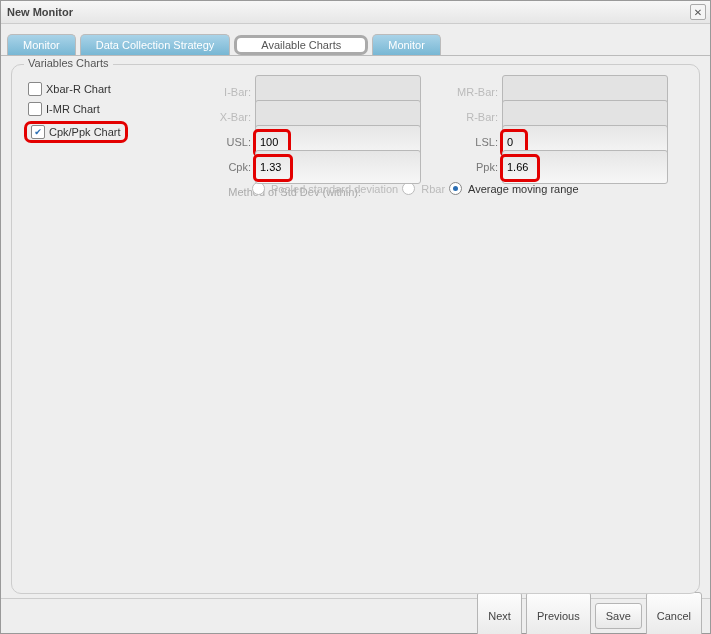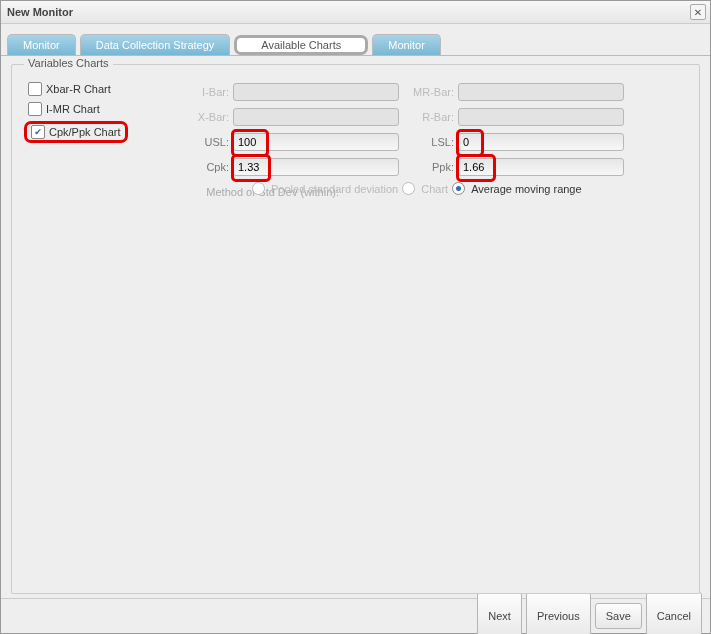--- a/index.html
+++ b/index.html
@@ -5,31 +5,31 @@
     html,body{margin:0;padding:0;font-family:Arial,Helvetica,sans-serif;font-size:11px;color:#333;background:#fff}
     .window{width:711px;height:634px;border:1px solid #999;box-sizing:border-box;display:flex;flex-direction:column;background:#eee}
     .titlebar{height:22px;background:linear-gradient(#f7f7f7,#e6e6e6);border-bottom:1px solid #ccc;display:flex;align-items:center;padding:0 4px 0 6px;justify-content:space-between}
     .title{font-weight:bold;color:#444;font-size:11px}
     .closebtn{width:14px;height:14px;border:1px solid #aaa;border-radius:2px;display:flex;align-items:center;justify-content:center;font-size:10px;color:#555;background:#f5f5f5}
     .tabbar{height:25px;display:flex;align-items:flex-end;padding:6px 6px 0 6px;gap:4px;background:#eee}
     .tab{height:20px;padding:0 15px;border:1px solid #bbb;border-bottom:none;border-top-left-radius:5px;border-top-right-radius:5px;background:linear-gradient(#a9d3e8,#78b7d4);color:#fff;font-size:11px;display:flex;align-items:center;cursor:pointer}
     .tab.active{background:#fff;color:#555;border-color:#aaa}
     .hl-red{border:3px solid #e30000;border-radius:7px;box-sizing:border-box}
     .content{flex:1;background:#eee;padding:8px 10px 6px 10px;border-top:1px solid #bbb;overflow:hidden}
-    .fieldset{border:1px solid #ccc;border-radius:2px;background:#eee;position:relative;padding:14px 12px 12px 12px;height:530px;box-sizing:border-box}
+    .fieldset{border:1px solid #ccc;border-radius:10px;background:#eee;position:relative;padding:14px 12px 12px 12px;height:530px;box-sizing:border-box}
     .legend{position:absolute;top:-8px;left:12px;background:#eee;padding:0 4px;color:#555;font-size:11px}
     .chartopt{display:inline-flex;align-items:center;gap:4px;padding:1px 4px;margin-bottom:4px}
     .chk{width:12px;height:12px;border:1px solid #888;border-radius:2px;background:#fff;display:inline-flex;align-items:center;justify-content:center;font-size:9px;color:#2b6eb3}
-    .columns{display:flex;margin-top:2px}
+    .columns{display:flex;gap:22px;margin-top:2px}
     .leftcol{width:150px}
     .midcol{width:225px}
     .rightcol{width:225px}
     .pair{display:flex;align-items:center;margin-bottom:3px;height:22px}
     .lbl{width:55px;text-align:right;margin-right:4px;color:#777}
-    .inp{flex:1;height:18px;background:linear-gradient(#e6e6e6,#f7f7f7);border:1px solid #b8b8b8;border-radius:3px;padding:0 4px;font-size:11px;box-sizing:border-box}
+    .inp{flex:1;height:18px;background:linear-gradient(#e6e6e6,#f7f7f7);border:1px solid #b8b8b8;border-radius:3px;padding:16px 4px;font-size:11px;box-sizing:border-box}
     .inp.disabled{background:#e3e3e3;color:#aaa}
     .valhi{position:absolute;border:3px solid #e30000;border-radius:5px;pointer-events:none}
     .radioRow{display:flex;align-items:center;gap:6px;margin-bottom:4px;margin-left:4px}
     .rad{width:11px;height:11px;border:1px solid #888;border-radius:50%;background:#fff;display:inline-flex;align-items:center;justify-content:center}
     .rad.disabled{border-color:#bbb}
     .rad .dot{width:5px;height:5px;border-radius:50%;background:#2b6eb3}
     .rlbl{color:#888}
     .rlbl.active{color:#333}
     .footer{height:34px;border-top:1px solid #ccc;background:#eee;display:flex;align-items:center;justify-content:flex-end;gap:4px;padding:0 8px}
     .btn{height:22px;padding:12px 10px;border:1px solid #b5b5b5;border-radius:3px;background:linear-gradient(#fdfdfd,#e8e8e8);font-size:11px;color:#444;display:flex;align-items:center;cursor:pointer}
@@ -120,21 +120,21 @@
         </div>
       </div>
 
       <div class="radios" style="margin-left:224px;margin-top:-16px">
         <div class="radioRow">
           <span class="rad disabled"></span>
           <span class="rlbl" style="color:#bbb">Pooled standard deviation</span>
         </div>
         <div class="radioRow">
           <span class="rad disabled"></span>
-          <span class="rlbl" style="color:#bbb">Chart</span>
+          <span class="rlbl" style="color:#bbb">Rbar</span>
         </div>
         <div class="radioRow">
           <span class="rad">
               <span class="dot"></span>
             </span>
           <span class="rlbl active">Average moving range</span>
         </div>
       </div>
 
     </div>

